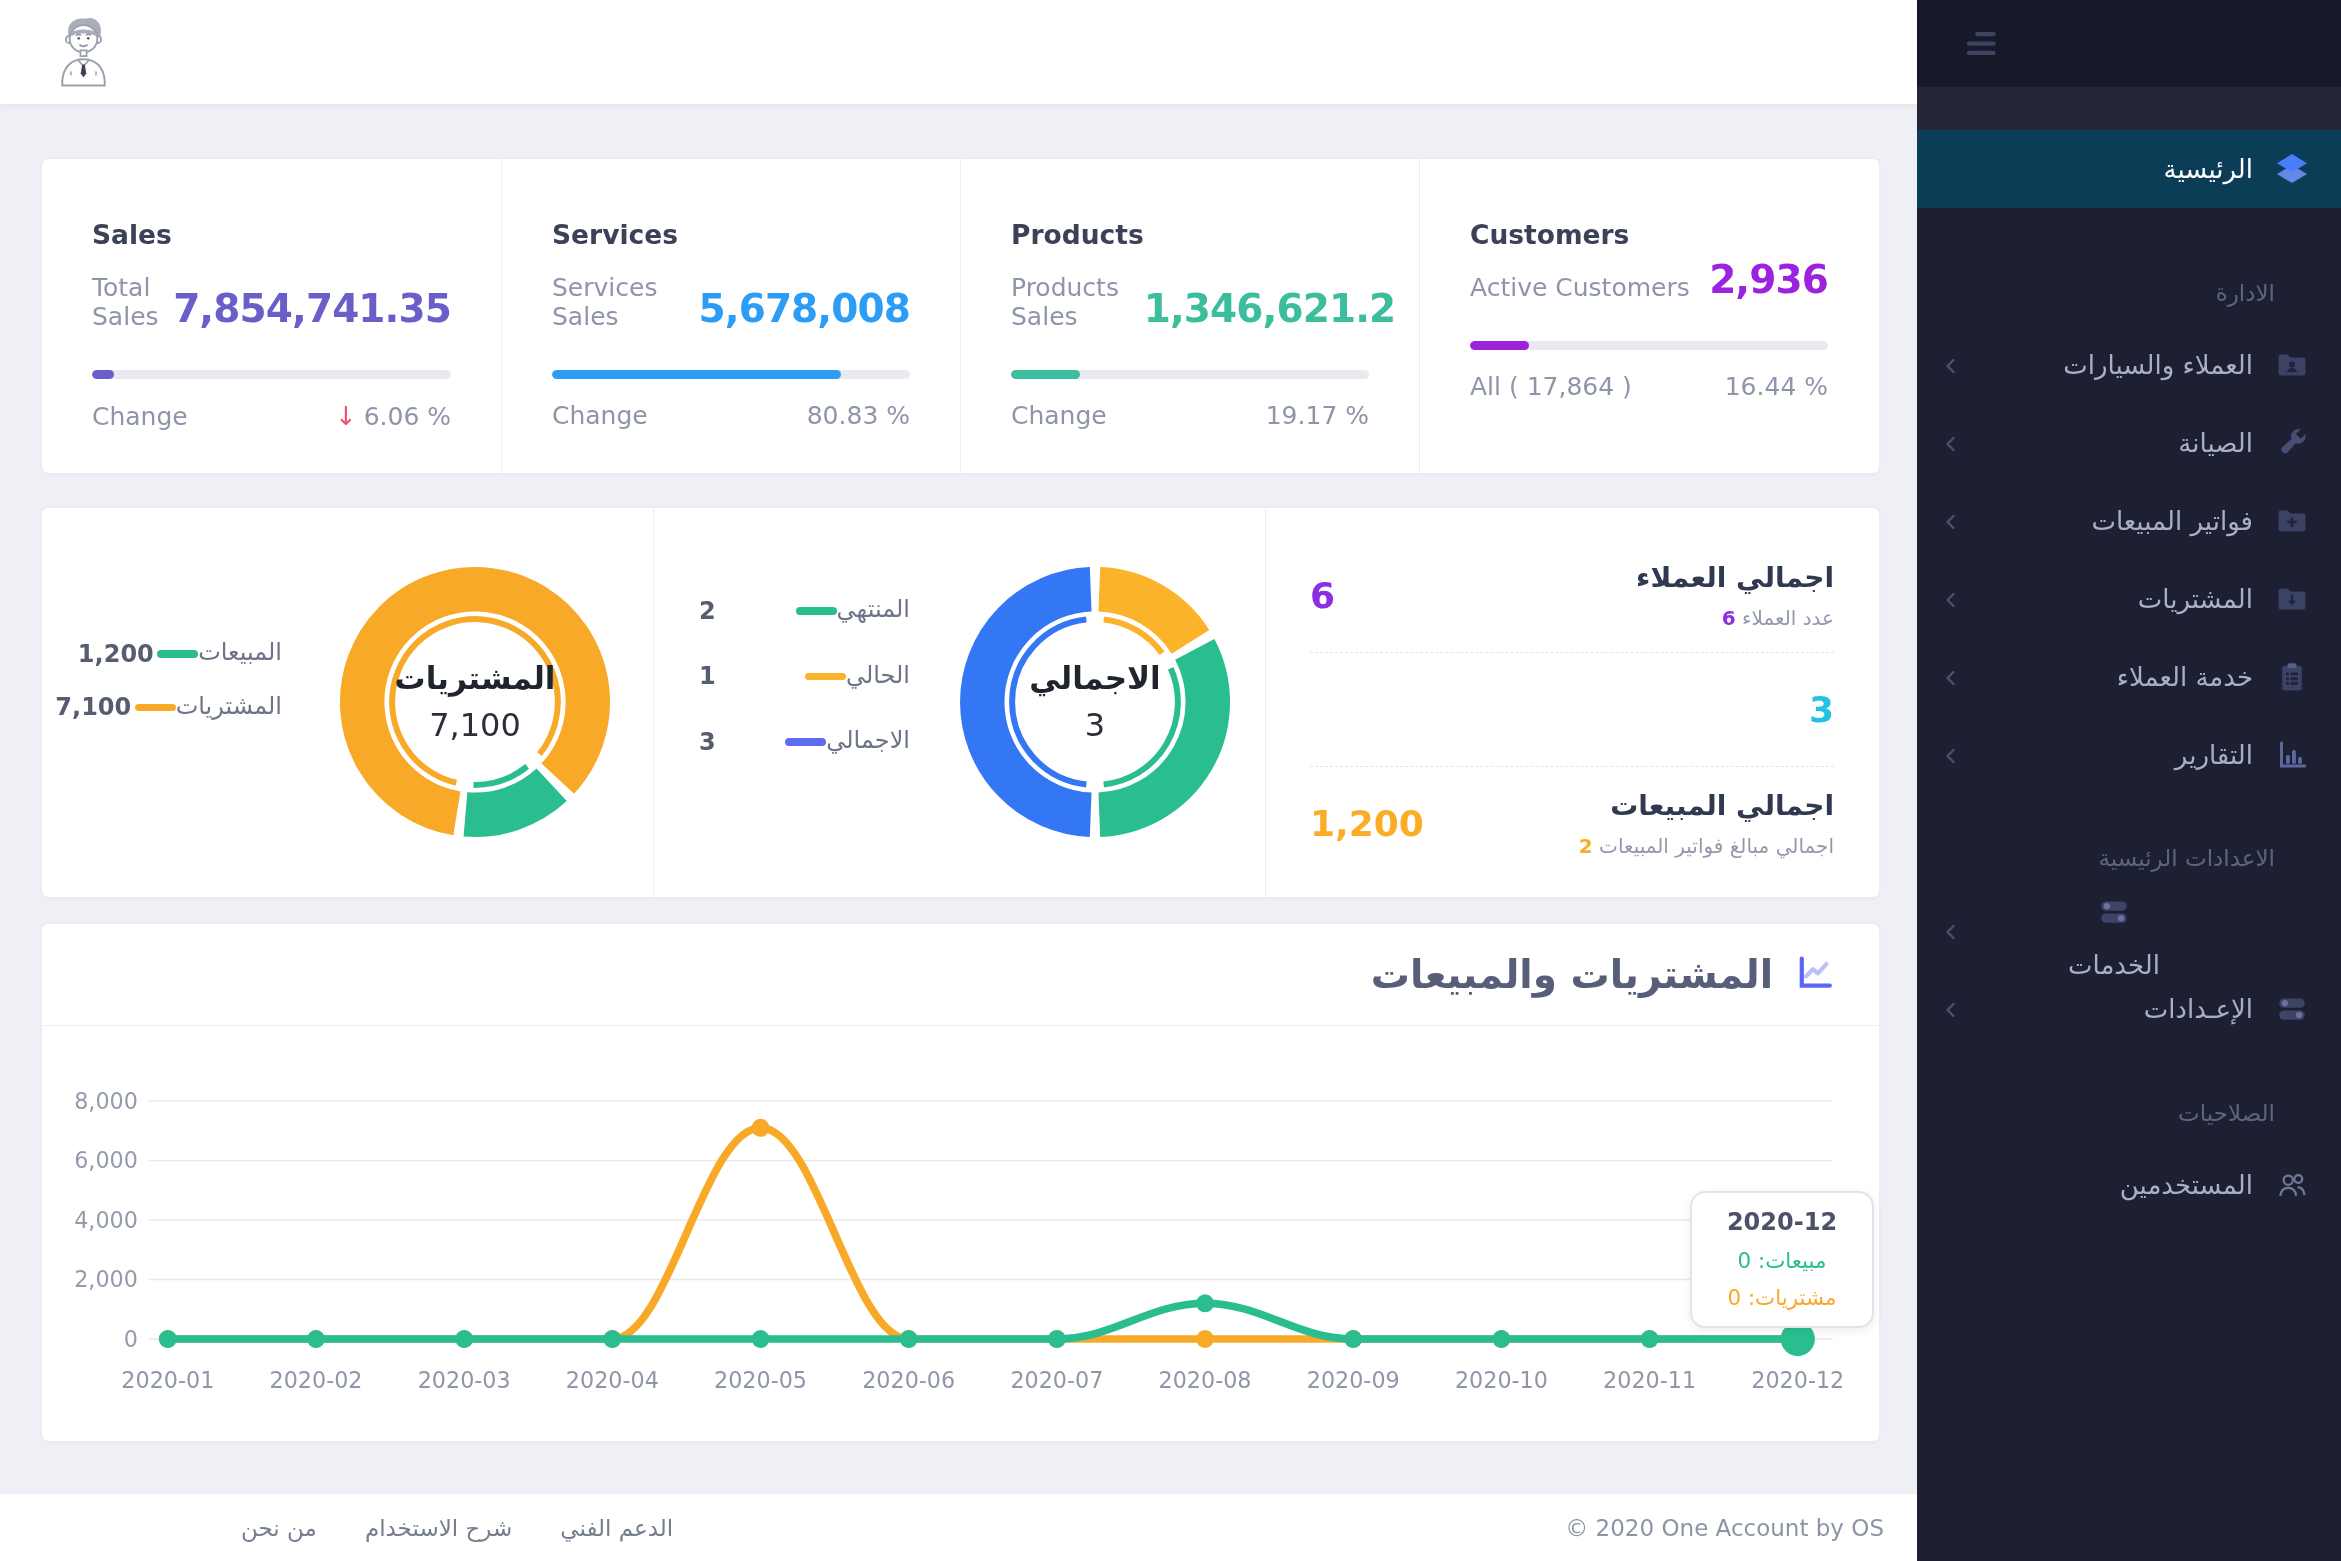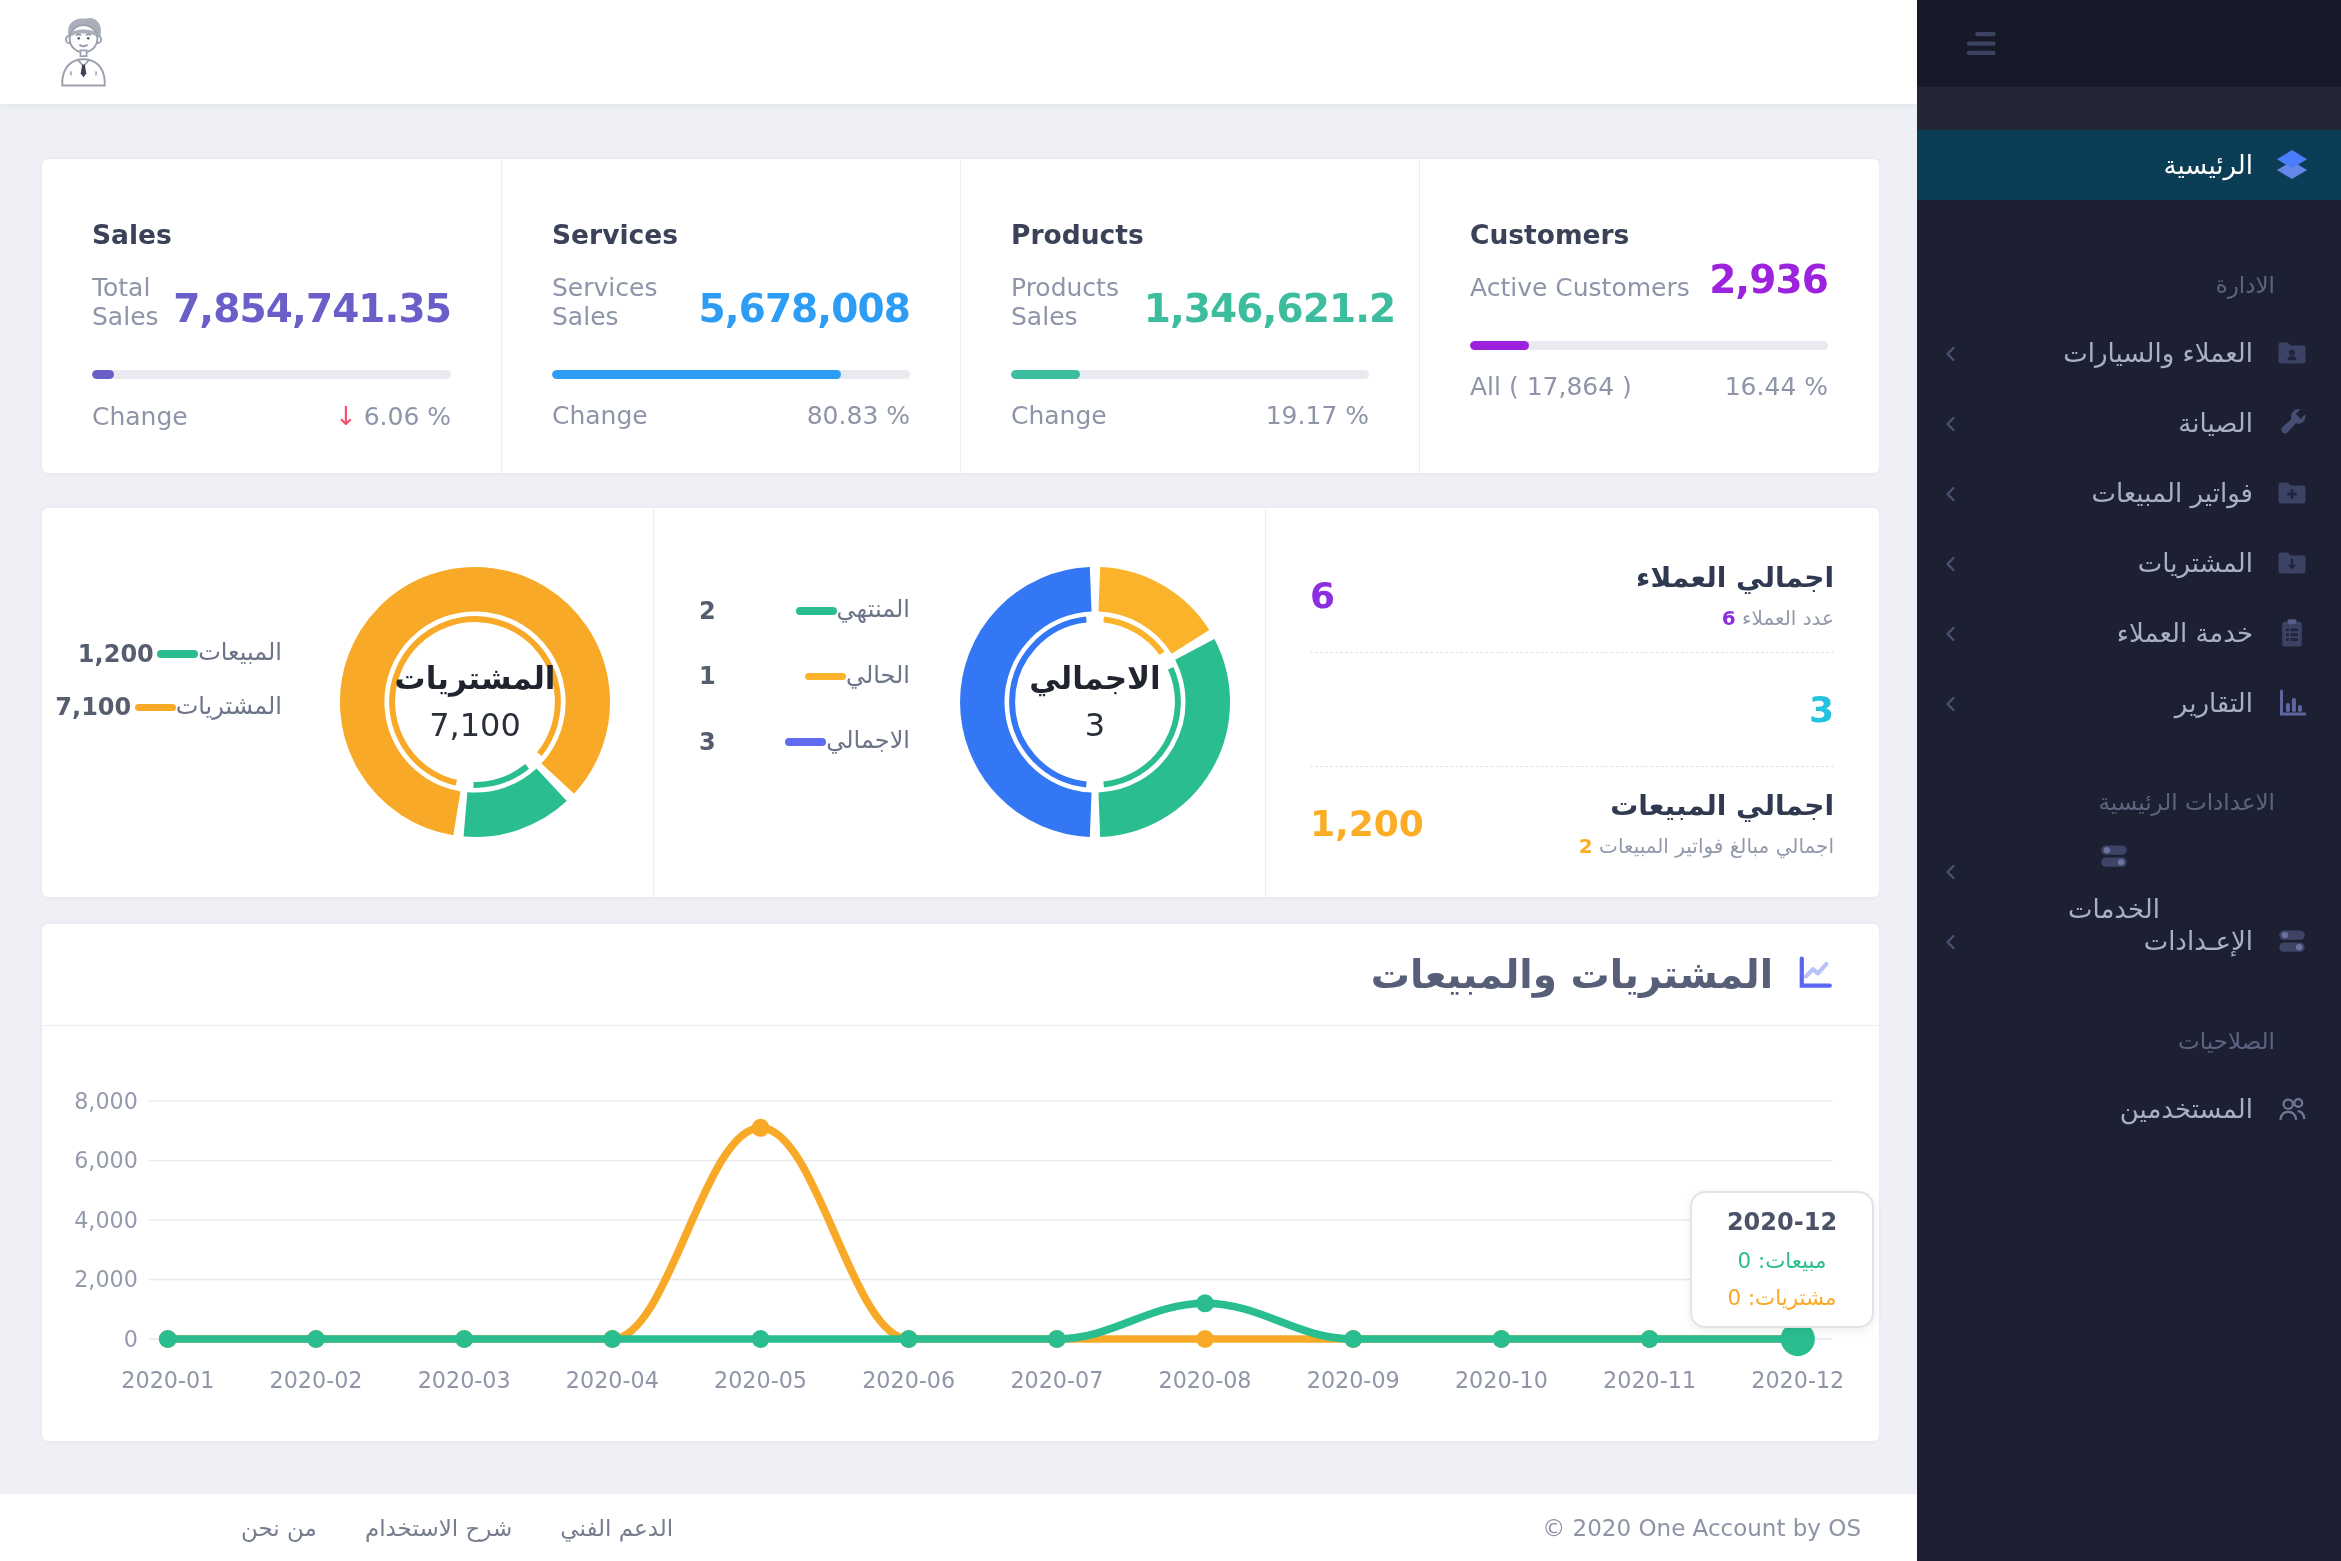--- a/index.html
+++ b/index.html
@@ -9,21 +9,21 @@
   .main-header{position:absolute;left:0;top:0;width:1917px;height:104px;background:#ffffff;
     box-shadow:0 1.7px 6.8px rgba(40,50,80,.07);z-index:3;}
   .avatar-wrap{position:absolute;left:45px;top:8.6px;width:77px;height:89px;}
 
   
   .sidebar{position:absolute;right:0;top:0;width:425px;height:1561px;background:#1d2032;z-index:5;}
   .sidebar-header{height:87px;background:#171929;position:relative;}
   .hamburger{position:absolute;left:48px;top:31px;width:34px;height:26px;}
   .sidebar-band{height:43px;background:#232637;}
   .side-nav{position:relative;}
-  .side-item{position:relative;height:70px;display:flex;align-items:center;direction:rtl;
+  .side-item{position:relative;height:78px;display:flex;align-items:center;direction:rtl;
     padding-right:31px;gap:19px;cursor:pointer;}
   .side-item .side-label{font-size:26px;color:#a9afc4;}
   .side-item.active{background:#0c3d56;}
   .side-item.active .side-label{color:#ffffff;}
   .side-icon{width:39px;height:39px;display:flex;align-items:center;justify-content:center;flex:none;}
   .side-chevron{position:absolute;left:22px;top:50%;transform:translateY(-50%);width:24px;height:24px;}
   .side-section{direction:rtl;padding-right:67px;font-size:23px;color:#5d6480;height:34px;
     display:flex;align-items:center;}
 
   
@@ -77,21 +77,21 @@
   .tooltip{position:absolute;left:1648px;top:267px;width:156px;background:#fff;
     border:2.6px solid #e4e4e8;border-radius:15.4px;box-shadow:0 2.6px 8.6px rgba(0,0,0,.07);
     padding:15.4px 12px;direction:rtl;text-align:center;}
   .tooltip .tt-title{font-size:24px;font-weight:700;color:#4b5166;direction:ltr;}
   .tooltip .tt-line{font-size:21.4px;margin-top:12px;}
 
   
   .footer{position:absolute;left:0;top:1494px;width:1917px;height:68px;background:#ffffff;}
   .footer-links{position:absolute;left:241px;top:0;height:100%;display:flex;align-items:center;gap:48px;}
   .footer-links span{font-size:23px;color:#767d8e;cursor:pointer;}
-  .copyright{position:absolute;right:56px;top:0;height:100%;display:flex;align-items:center;
+  .copyright{position:absolute;right:33px;top:0;height:100%;display:flex;align-items:center;
     font-size:23px;color:#8d94a5;}
 </style>
 </head>
 <body>
 
 <div class="screen">
 
   <div class="main-header">
     <div class="avatar-wrap">
       <svg width="77" height="89" viewBox="0 0 60 66">

